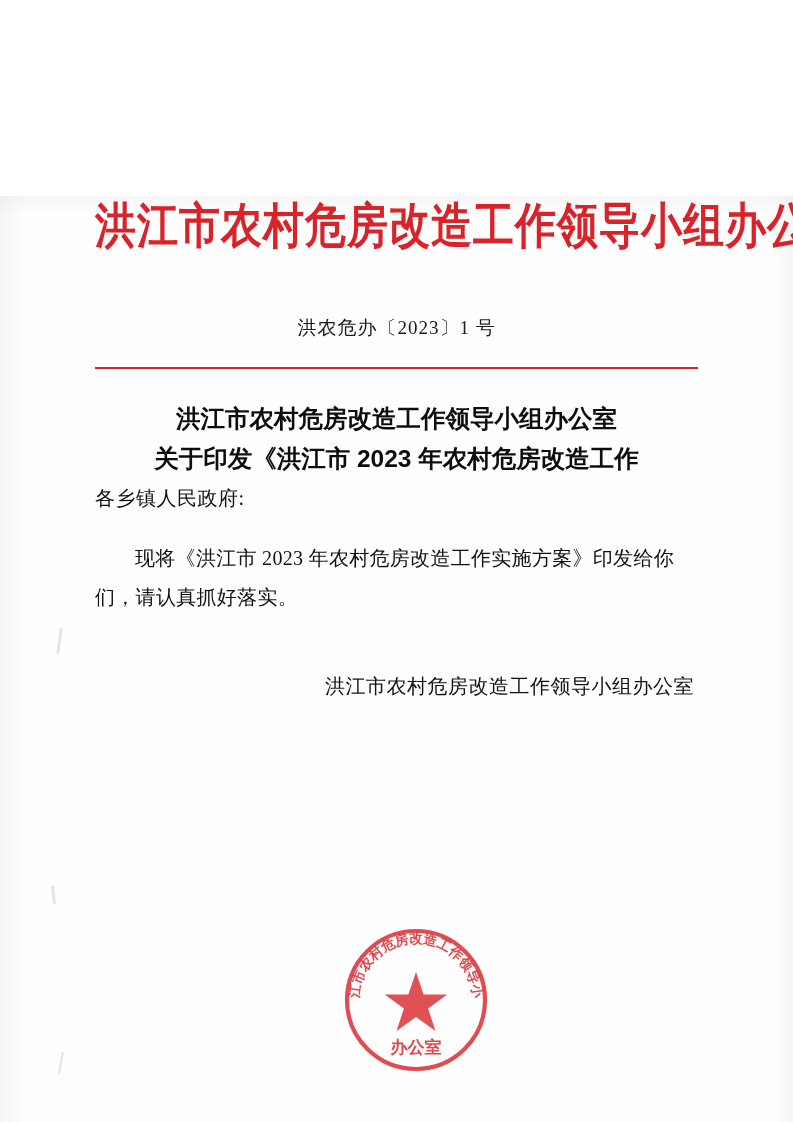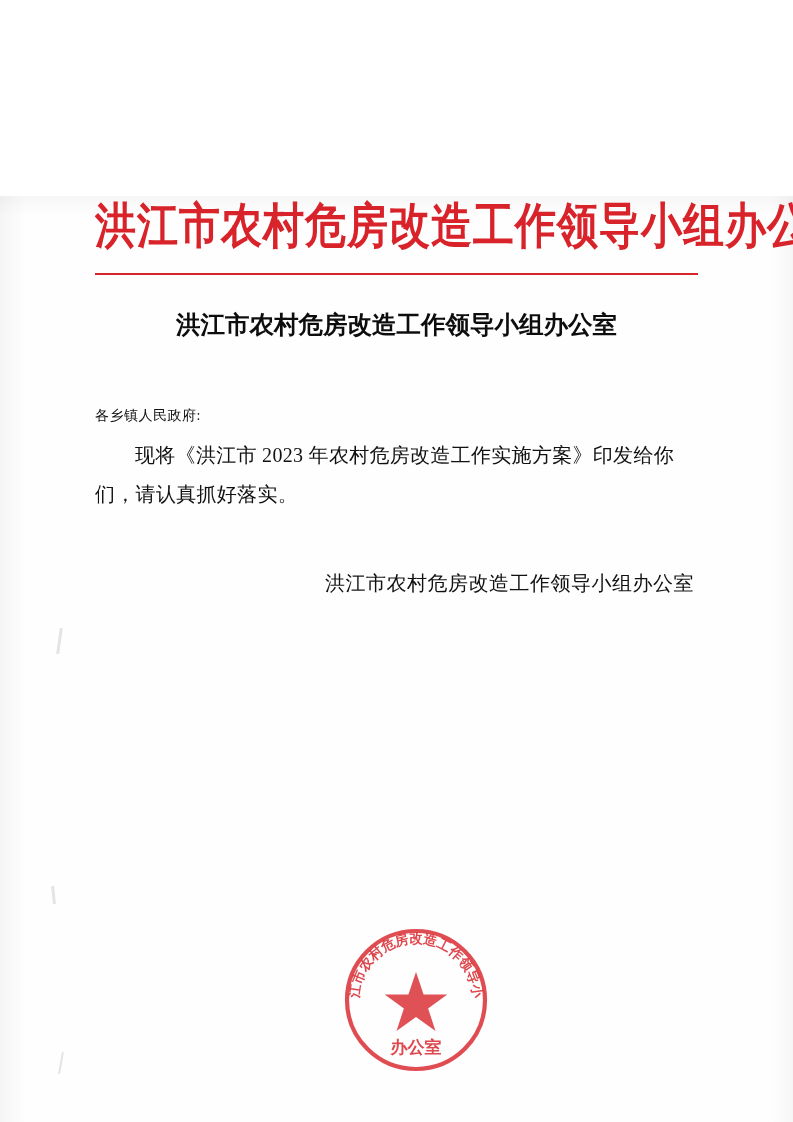--- a/index.html
+++ b/index.html
@@ -79,27 +79,26 @@
     font-family: "Liberation Sans", "DejaVu Sans", sans-serif;
     font-weight: bold;
     font-size: 24.5px;
     line-height: 1.62;
     color: #0d0d0d;
     padding: 0 14px;
   }
 
   
   .salutation {
-    margin-top: 58px;
-    font-size: 14px;
+    font-size: 20px;
     line-height: 1.9;
     letter-spacing: 0.5px;
   }
   .body-para {
-    margin-top: 6px;
+    margin-top: 22px;
     font-size: 20px;
     line-height: 1.95;
     letter-spacing: 0.3px;
     text-indent: 2em;
   }
 
   
   .sign-block {
     margin-top: 48px;
     text-align: right;
@@ -143,25 +142,27 @@
 <div class="page">
 
   <div class="artifact" style="left:58px; top:432px; width:3px; height:26px; transform:rotate(8deg);"></div>
   <div class="artifact" style="left:52px; top:690px; width:3px; height:18px; transform:rotate(-6deg);"></div>
   <div class="artifact" style="left:60px; top:856px; width:2px; height:22px; transform:rotate(10deg);"></div>
 
   <div class="content">
 
     <div class="masthead">洪江市农村危房改造工作领导小组办公室文件</div>
 
+    <div class="doc-number">洪农危办〔2023〕1 号</div>
 
     <div class="red-rule"></div>
 
     <div class="doc-title">
       <div>洪江市农村危房改造工作领导小组办公室</div>
+      <div>关于印发《洪江市 2023 年农村危房改造工作</div>
     </div>
 
     <div class="salutation">各乡镇人民政府:</div>
 
     <div class="body-para">现将《洪江市 2023 年农村危房改造工作实施方案》印发给你们，请认真抓好落实。</div>
 
     <div class="sign-block">
       <div class="sign-org">洪江市农村危房改造工作领导小组办公室</div>
     </div>
 

